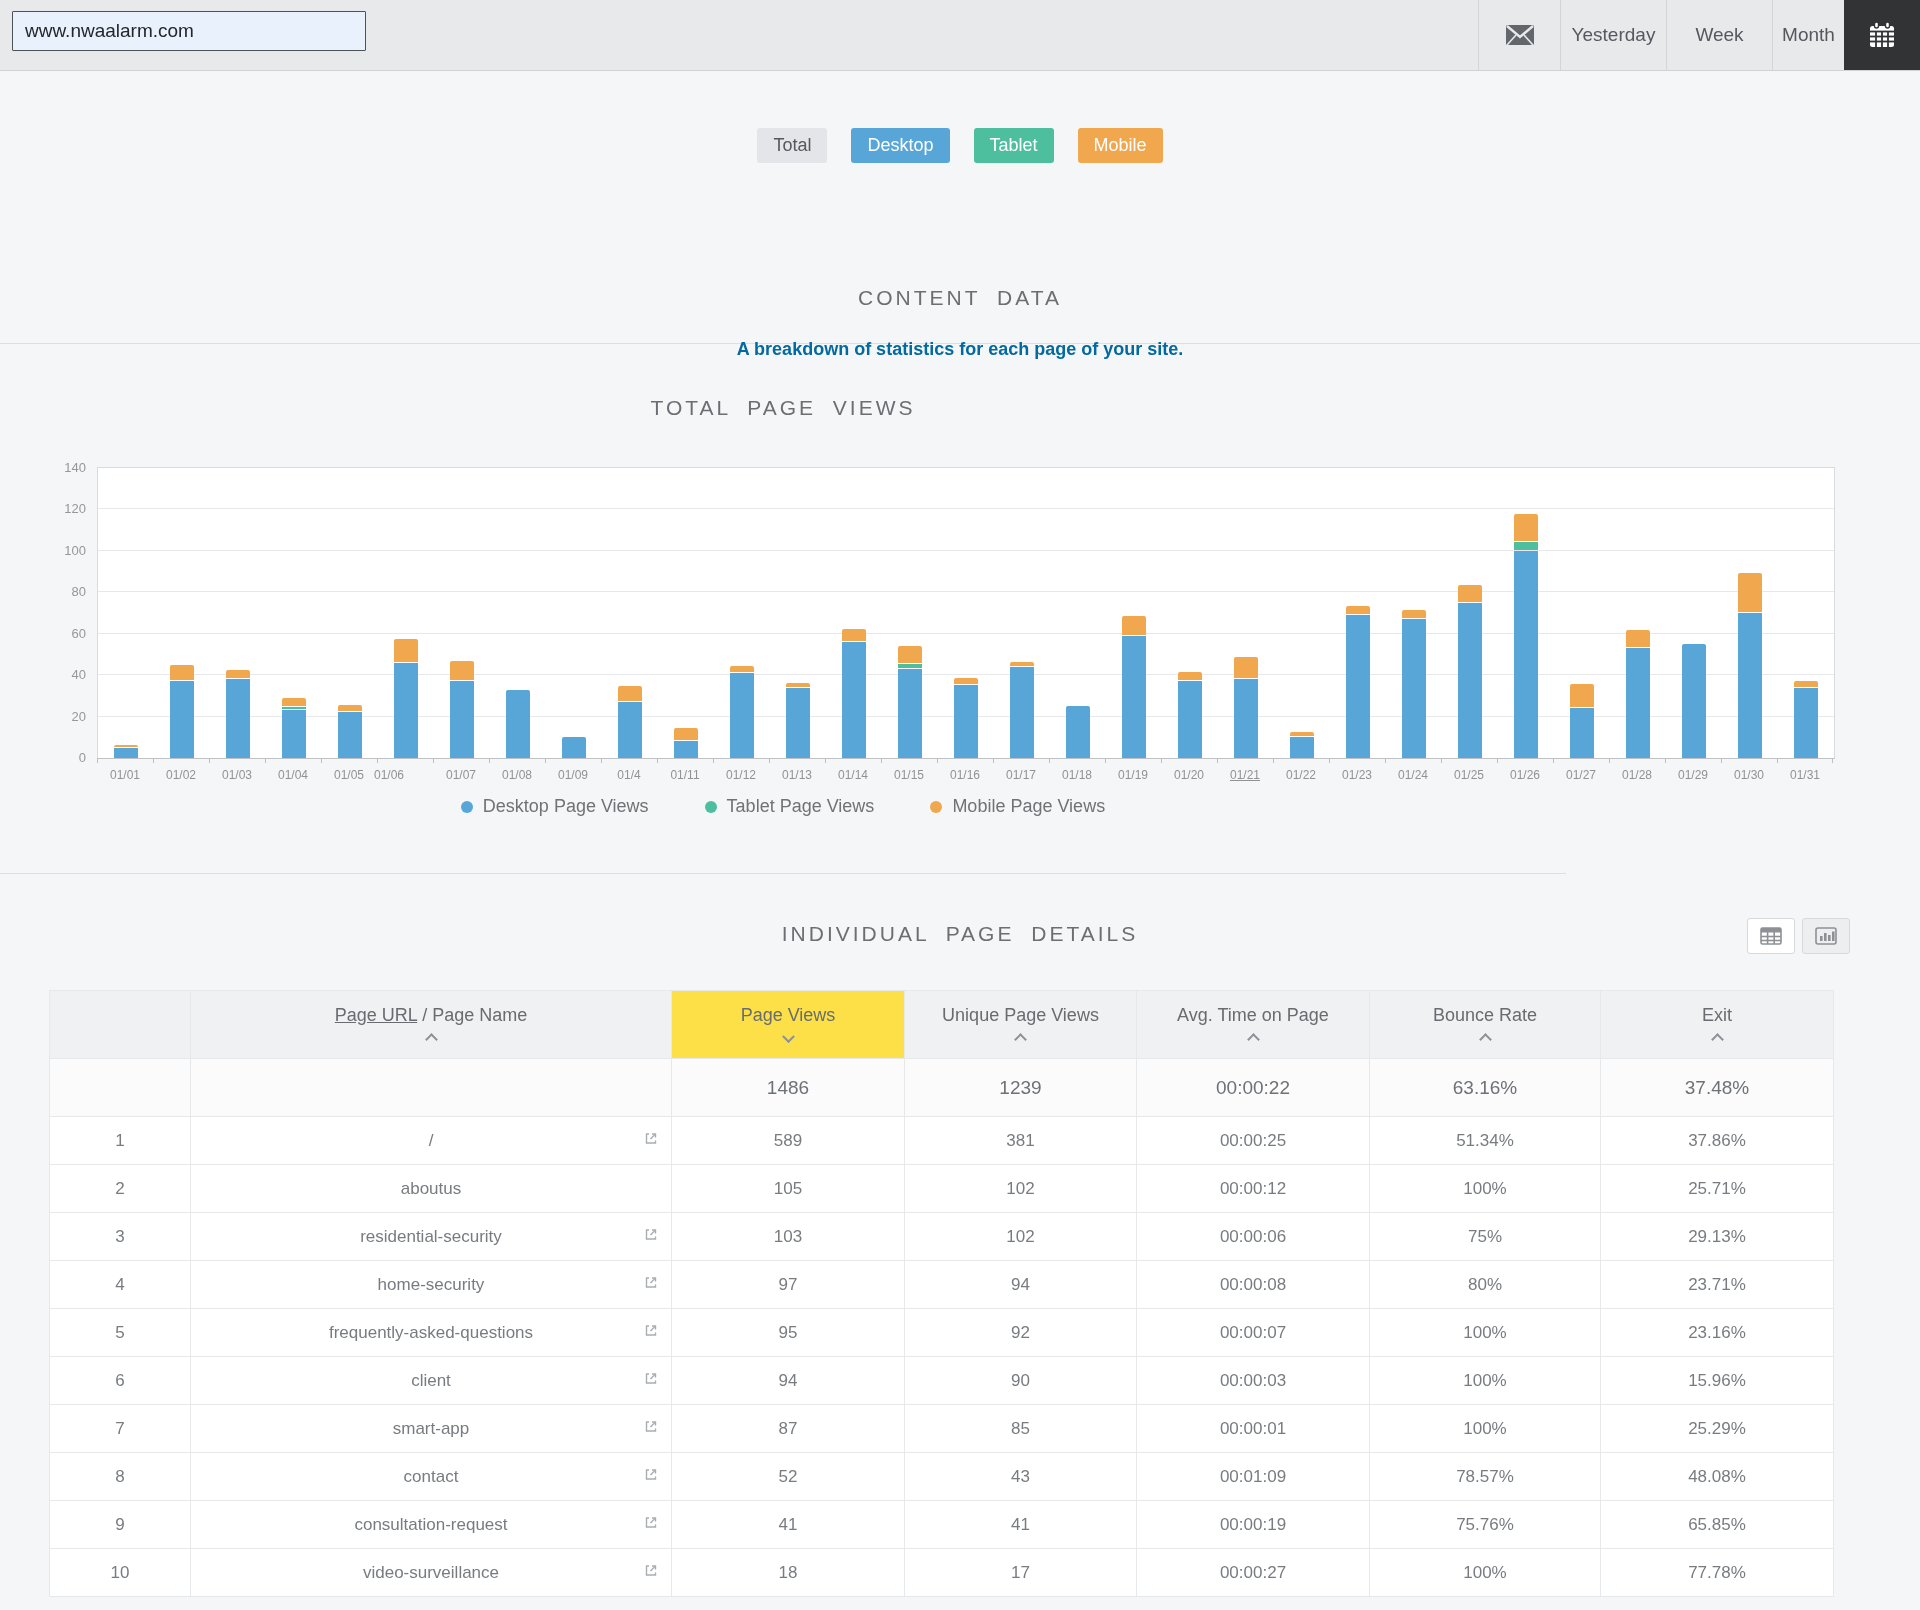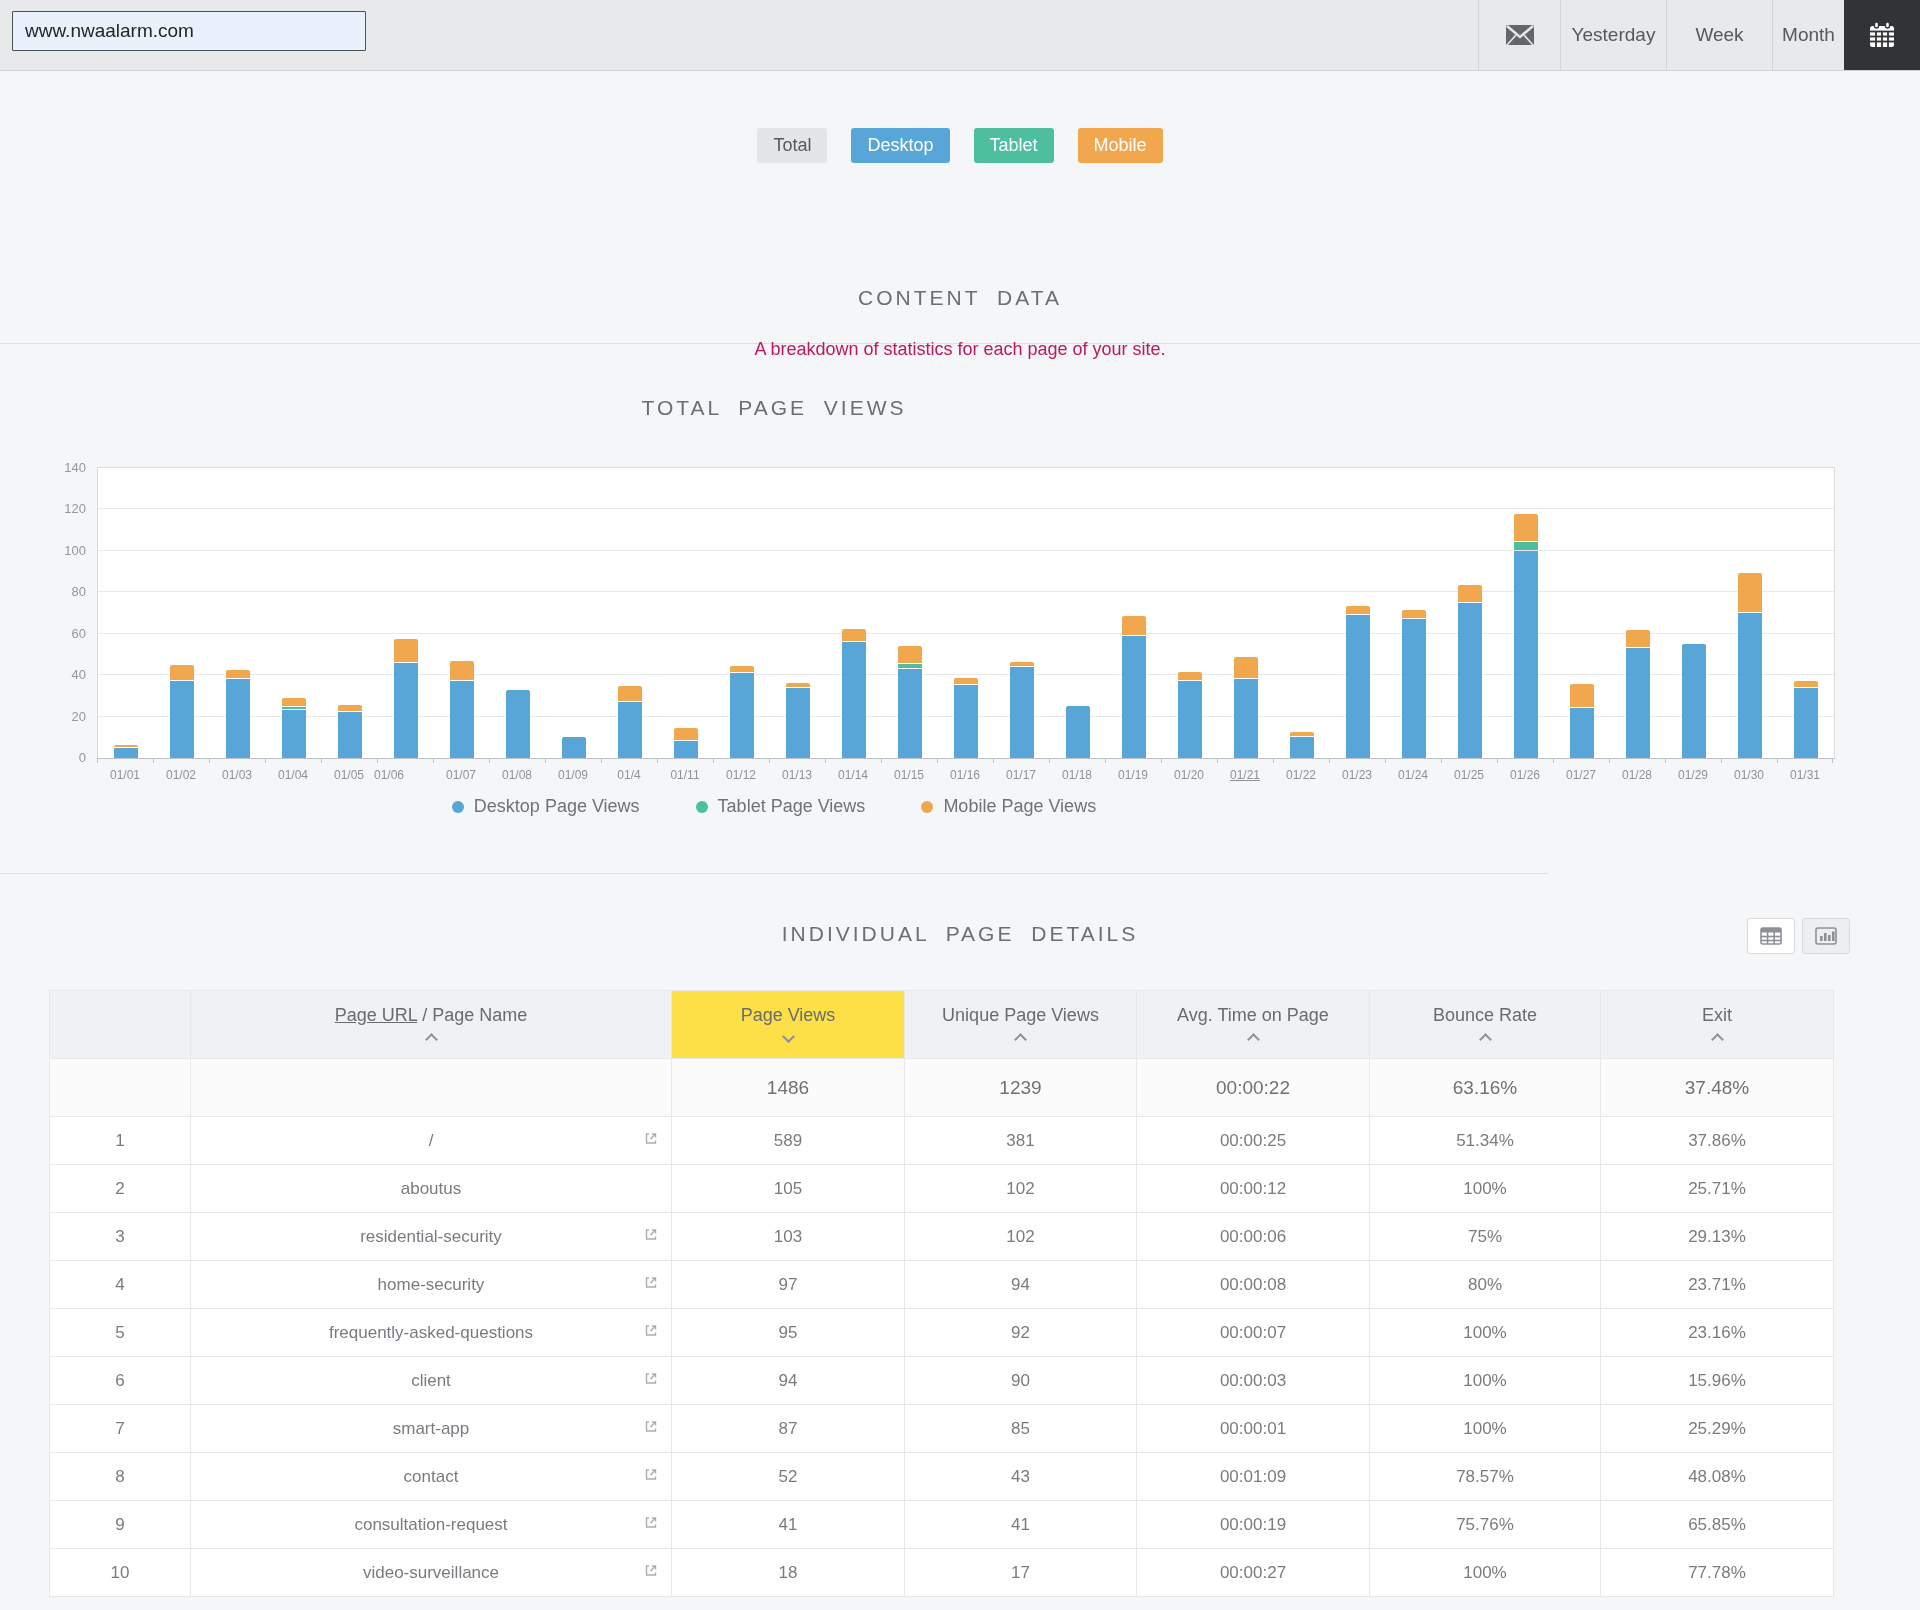--- a/index.html
+++ b/index.html
@@ -17,30 +17,30 @@
   }
   #topbar-right{position:absolute;right:0;top:0;height:70px;display:flex;align-items:stretch;}
   .tb-cell{display:flex;align-items:center;justify-content:center;border-left:1px solid #d2d5d8;color:#55595e;font-size:19px;cursor:pointer;}
   .tb-mail{width:81px;}
   .tb-range{width:105px;}
   .tb-range.month{width:71px;}
   .tb-cal{width:76px;background:#323335;border-left:none;}
   .tb-date{width:283px;justify-content:flex-start;padding-left:16px;border-left:none;color:#55595e;box-sizing:border-box;}
   
   #intro{position:absolute;top:71px;left:0;width:1920px;height:272px;border-bottom:1px solid #dddfe2;}
-  #chart-section{position:absolute;top:344px;left:0;width:1548px;height:529px;border-bottom:1px solid #dddfe2;}
+  #chart-section{position:absolute;top:344px;left:0;width:1548px;height:529px;border-bottom:1px solid #dddfe2;padding-left:18px;}
   #table-section{position:absolute;top:874px;left:0;width:1920px;height:736px;}
   .big-title{position:absolute;left:0;width:100%;text-align:center;color:#6b6f73;font-size:21px;letter-spacing:3px;word-spacing:8px;}
   
   #filters{position:absolute;top:57px;left:0;width:100%;display:flex;justify-content:center;gap:24px;}
   .filter-btn{
     border:none;border-radius:3px;height:35px;padding:0 16px;font-family:"Liberation Sans",sans-serif;
     font-size:18px;cursor:pointer;
   }
-  #intro-subtitle{position:absolute;top:200px;width:100%;text-align:center;color:#be185d;font-size:18px;}
+  #intro-subtitle{position:absolute;top:200px;width:100%;text-align:center;color:#0369a1;font-size:18px;font-weight:bold;}
   
   #chart{position:absolute;left:0;top:0;width:100%;height:100%;}
   #plot{position:absolute;left:97px;top:123px;width:1736px;height:290px;background:#ffffff;border:1px solid #d9dbde;border-bottom:1px solid #bfc2c5;box-sizing:content-box;}
   .gridline{position:absolute;left:0;width:100%;height:1px;background:#e6e8eb;}
   #ylabels{position:absolute;left:0;top:123px;width:86px;height:290px;}
   .ylab{position:absolute;right:0;width:86px;text-align:right;font-size:13px;color:#94989c;}
   .bar{position:absolute;bottom:0;display:flex;flex-direction:column-reverse;}
   .seg{width:100%;}
   #xticks{position:absolute;left:97px;top:414px;width:1736px;height:6px;}
   .xtick{position:absolute;top:0;width:1px;height:5px;background:#bfc2c5;}

